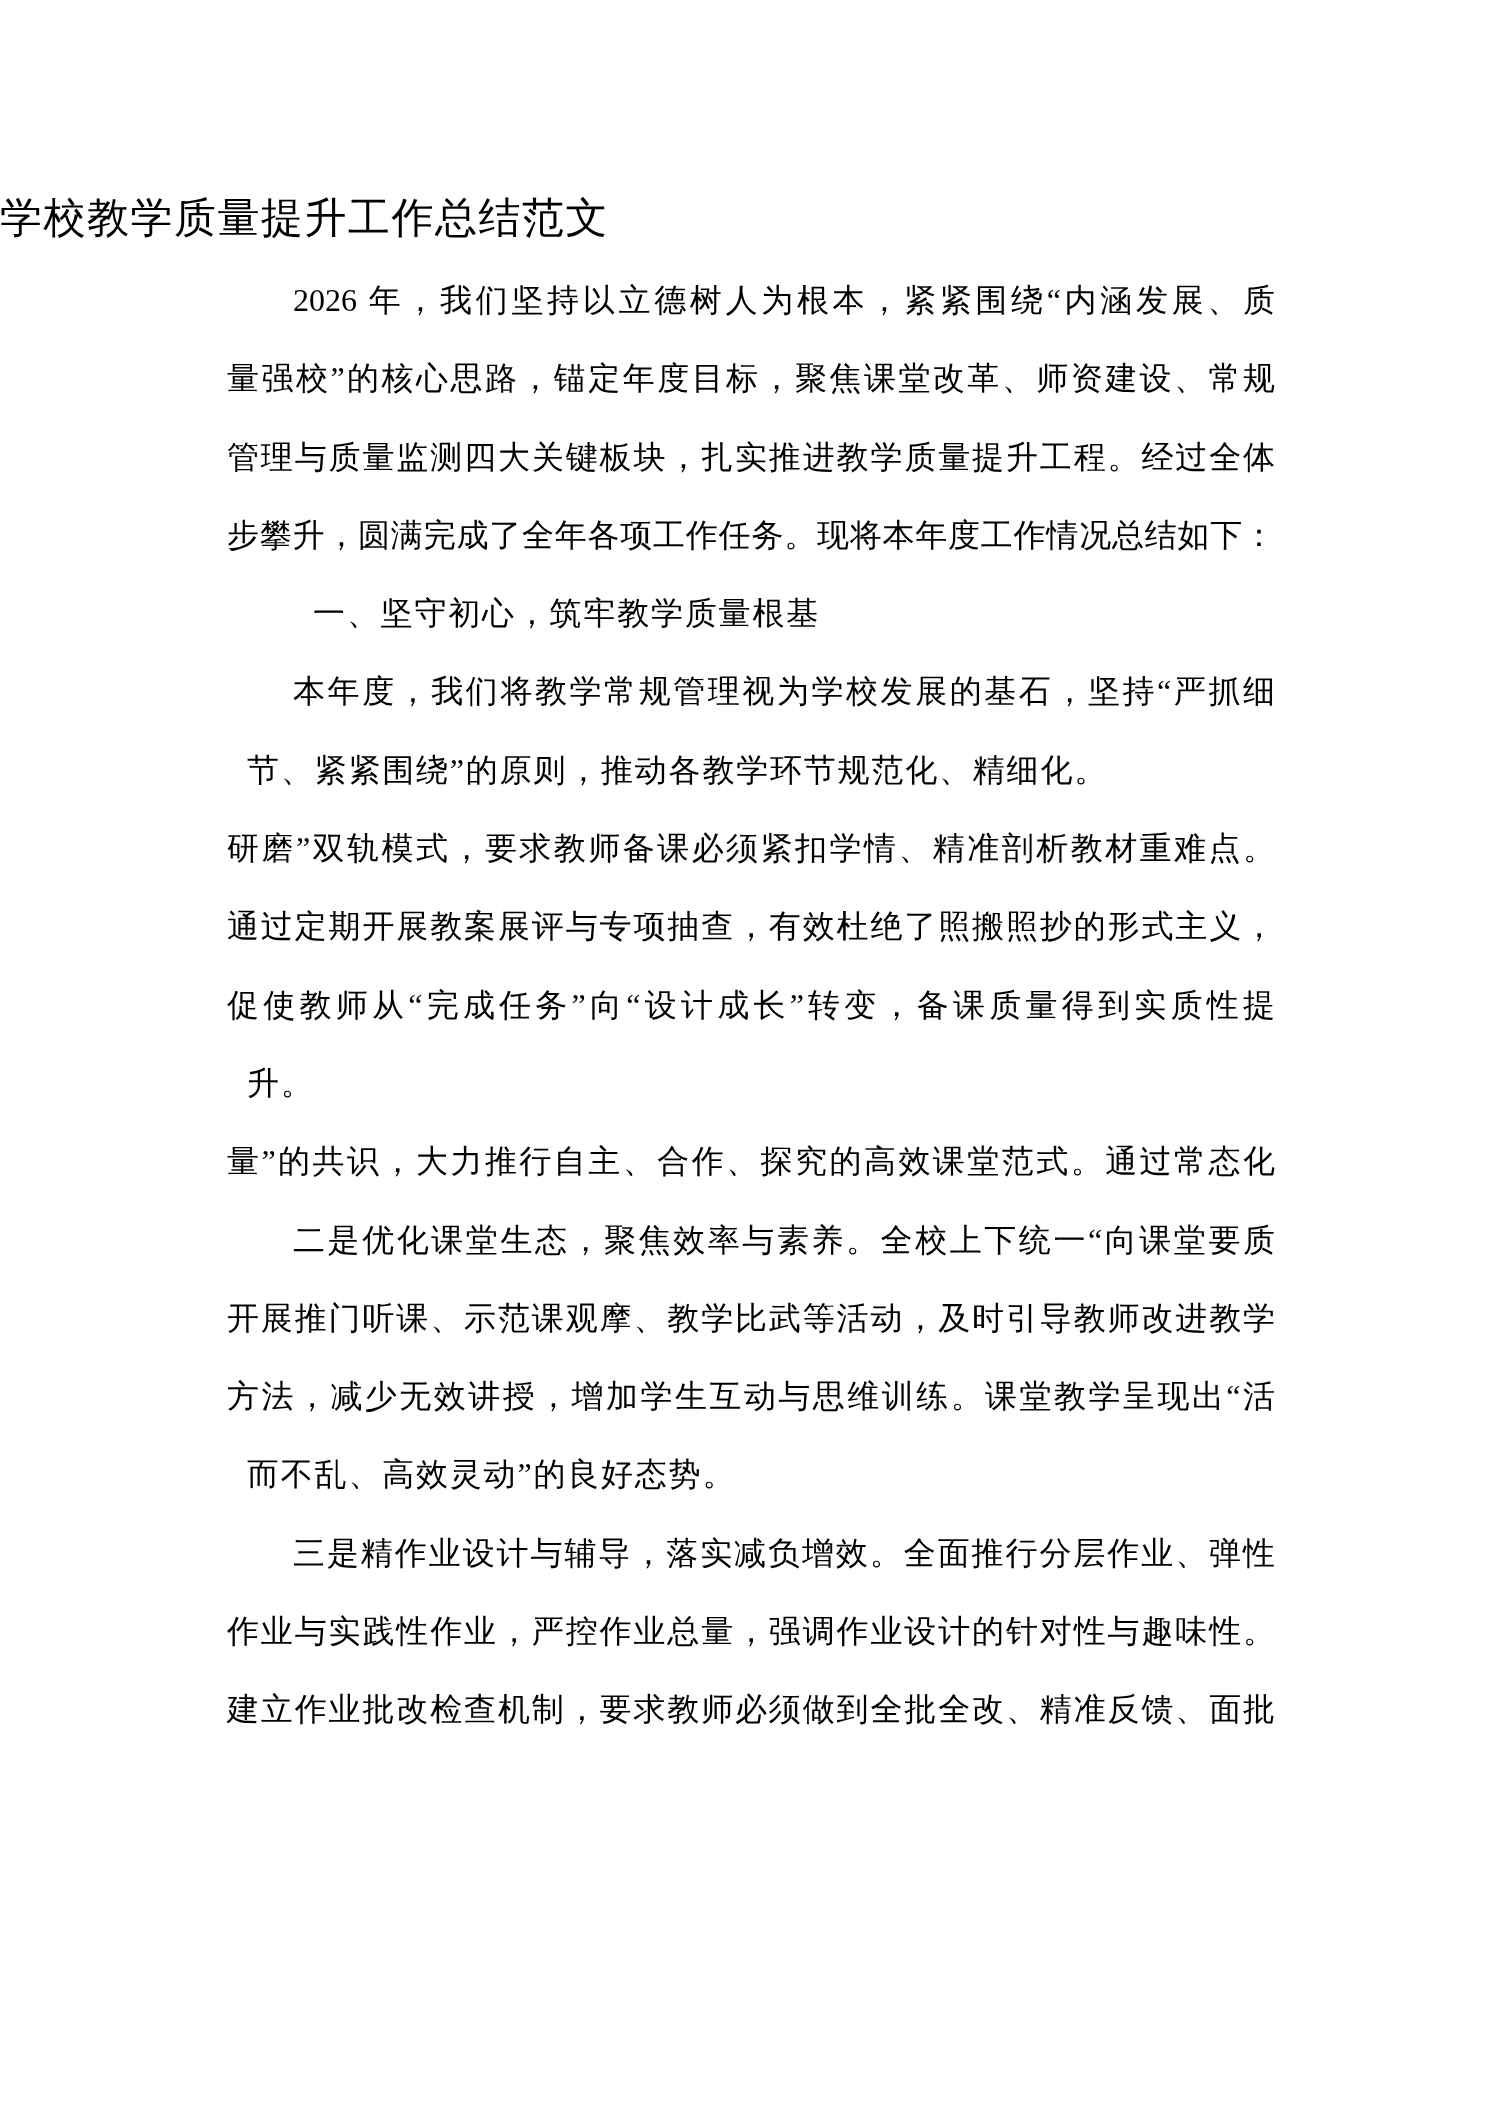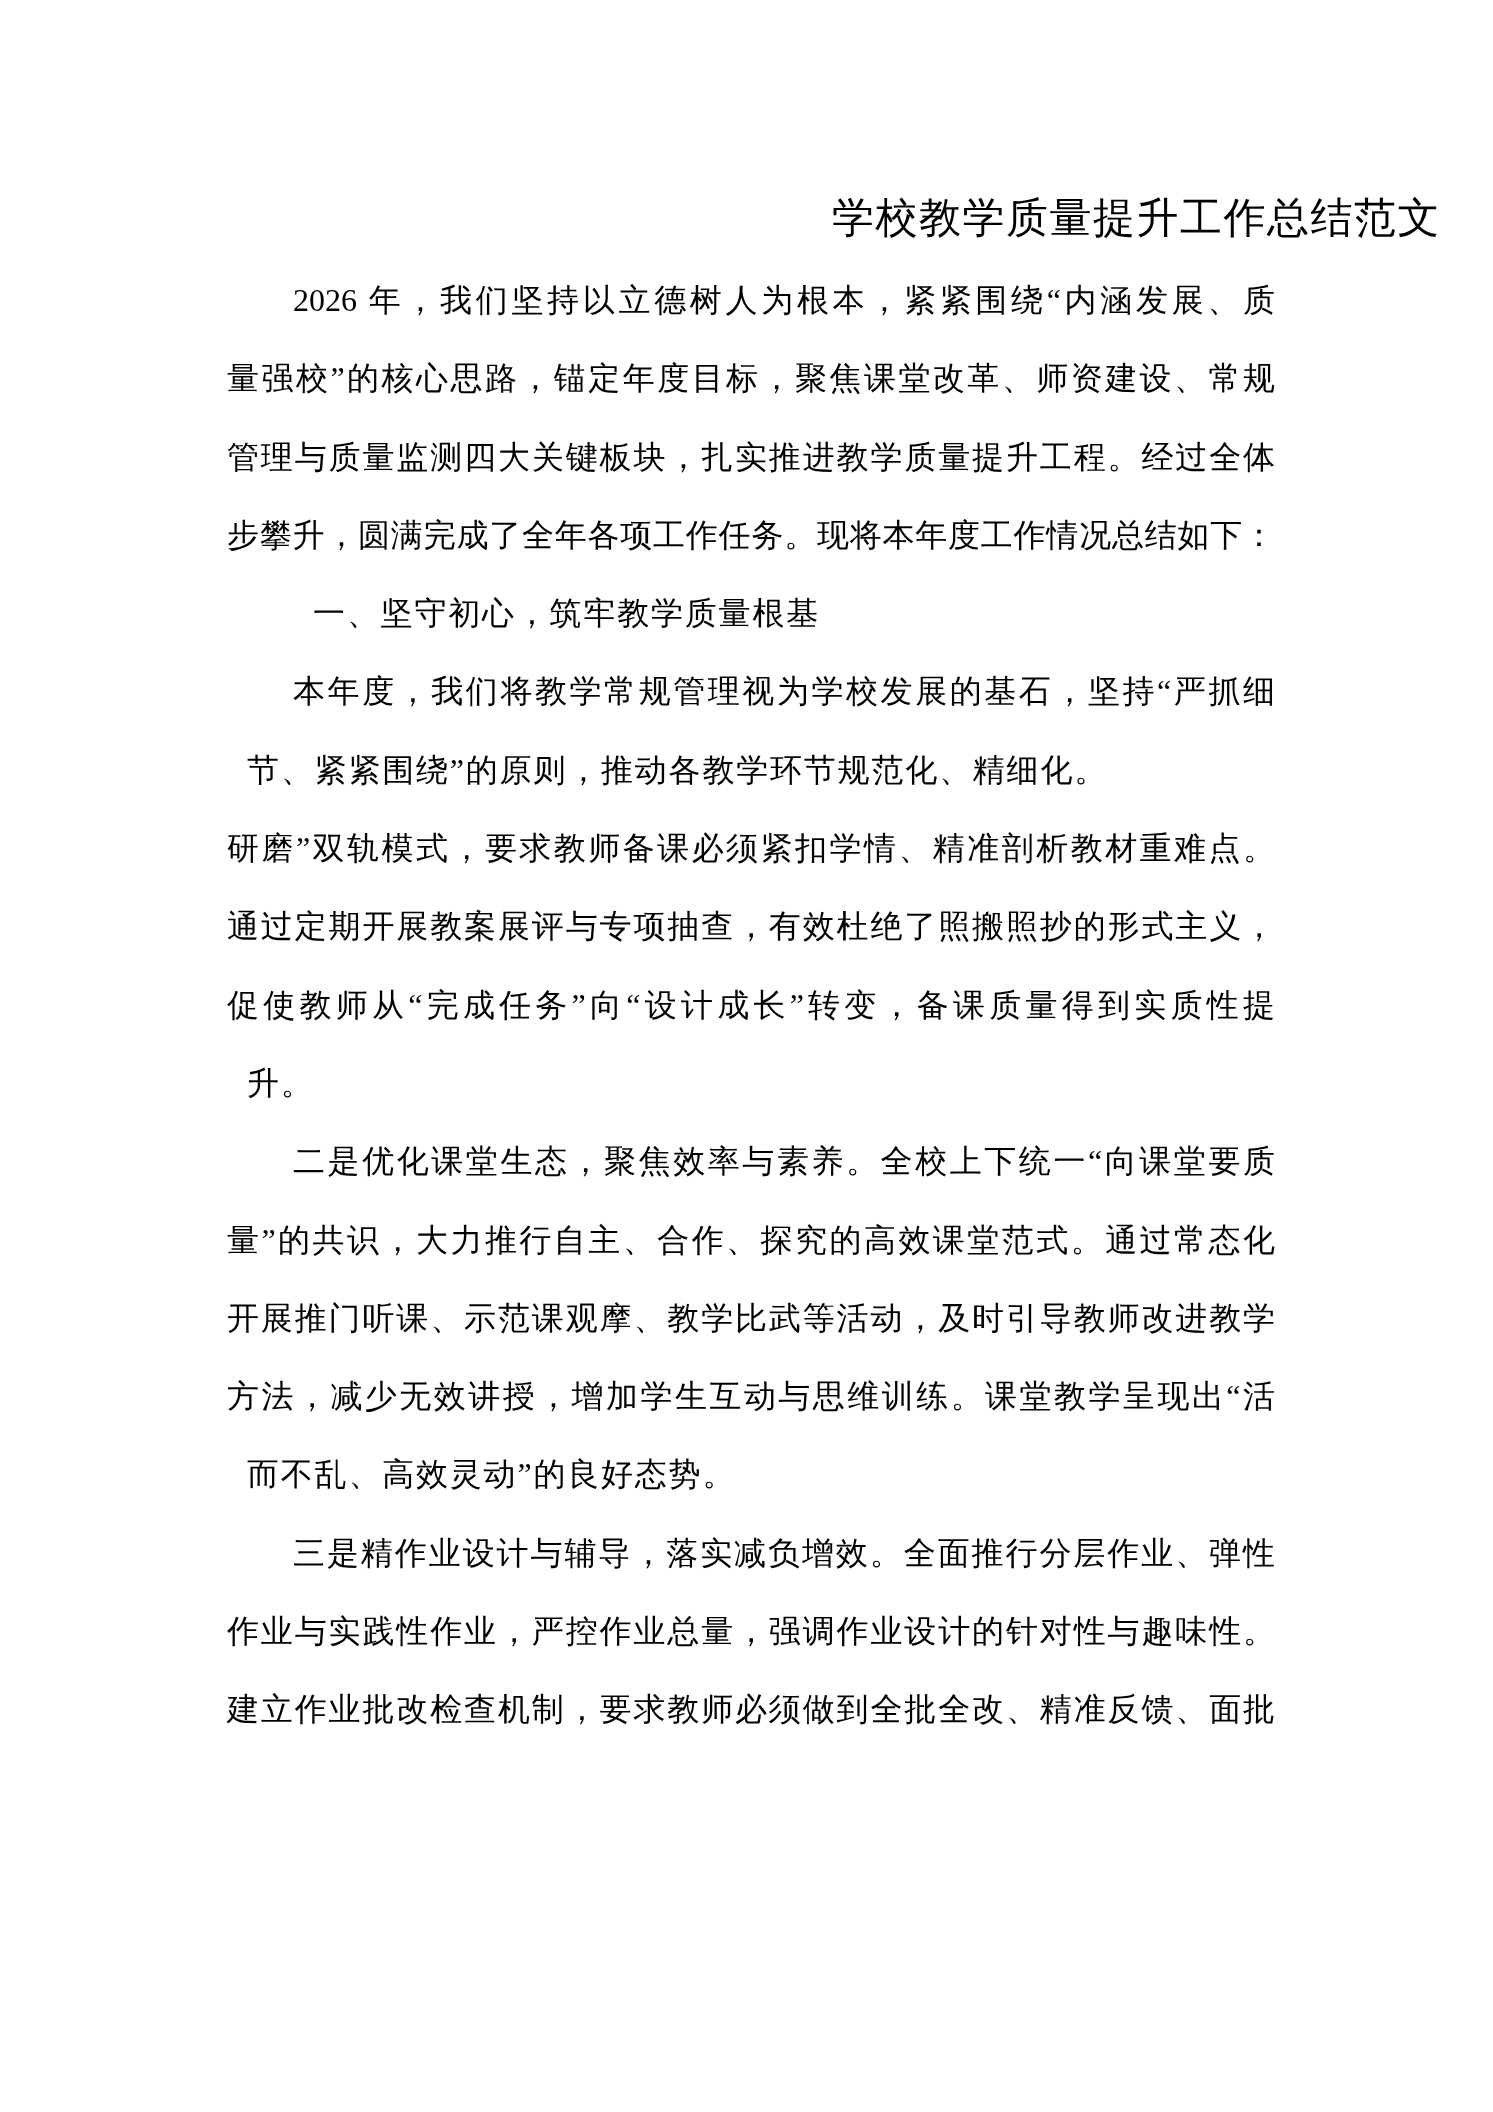--- a/index.html
+++ b/index.html
@@ -22,21 +22,21 @@
       height: 2112px;
       background: #ffffff;
     }
     .title {
       position: absolute;
       left: 0;
       top: 188px;
       width: 1441px;
       height: 60px;
       line-height: 60px;
-      text-align: right;
+      text-align: left;
       font-size: 42px;
       letter-spacing: 1.5px;
       white-space: nowrap;
     }
     .body-text {
       position: absolute;
       left: 227px;
       top: 261px;
       width: 1048px;
       font-size: 32px;
@@ -87,22 +87,22 @@
     </div>
 
     <div>
       <div class="line full">研磨”双轨模式，要求教师备课必须紧扣学情、精准剖析教材重难点。</div>
       <div class="line full">通过定期开展教案展评与专项抽查，有效杜绝了照搬照抄的形式主义，</div>
       <div class="line full">促使教师从“完成任务”向“设计成长”转变，备课质量得到实质性提</div>
       <div class="line partial">升。</div>
     </div>
 
     <div>
+      <div class="line full">量”的共识，大力推行自主、合作、探究的高效课堂范式。通过常态化</div>
       <div class="line full indent">二是优化课堂生态，聚焦效率与素养。全校上下统一“向课堂要质</div>
-      <div class="line full">量”的共识，大力推行自主、合作、探究的高效课堂范式。通过常态化</div>
       <div class="line full">开展推门听课、示范课观摩、教学比武等活动，及时引导教师改进教学</div>
       <div class="line full">方法，减少无效讲授，增加学生互动与思维训练。课堂教学呈现出“活</div>
       <div class="line partial">而不乱、高效灵动”的良好态势。</div>
     </div>
 
     <div>
       <div class="line full indent">三是精作业设计与辅导，落实减负增效。全面推行分层作业、弹性</div>
       <div class="line full">作业与实践性作业，严控作业总量，强调作业设计的针对性与趣味性。</div>
       <div class="line full">建立作业批改检查机制，要求教师必须做到全批全改、精准反馈、面批</div>
     </div>

